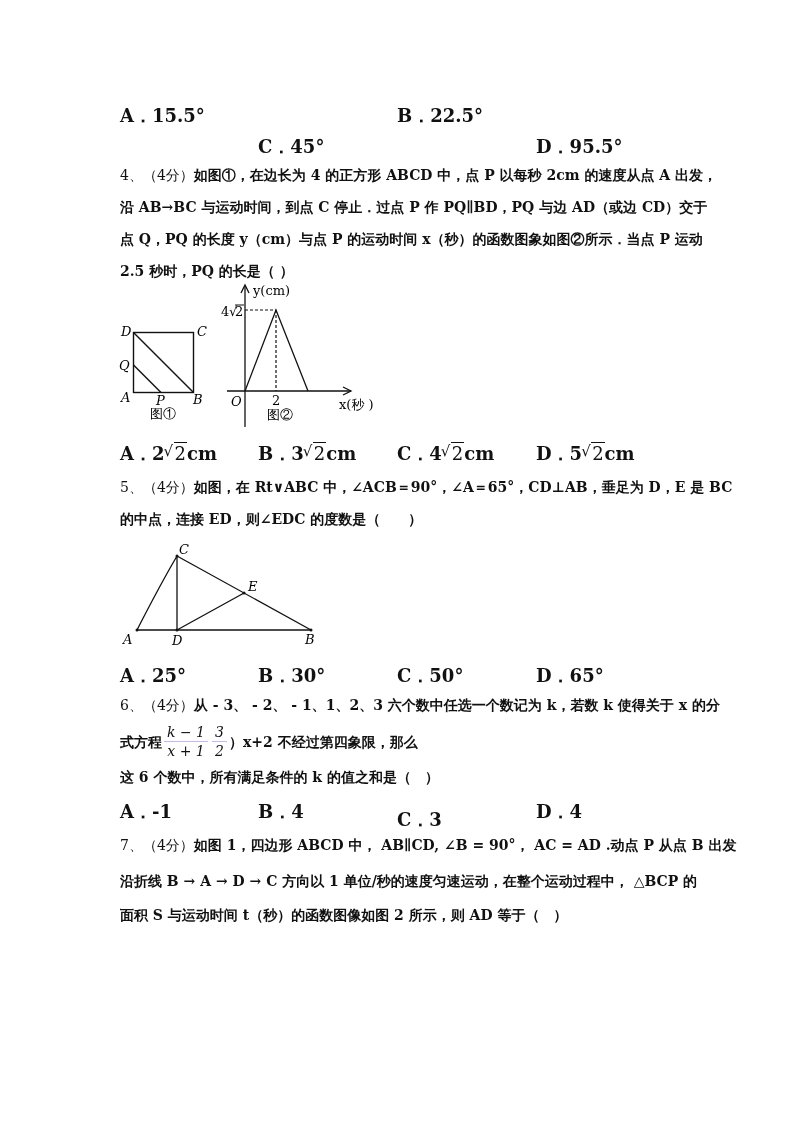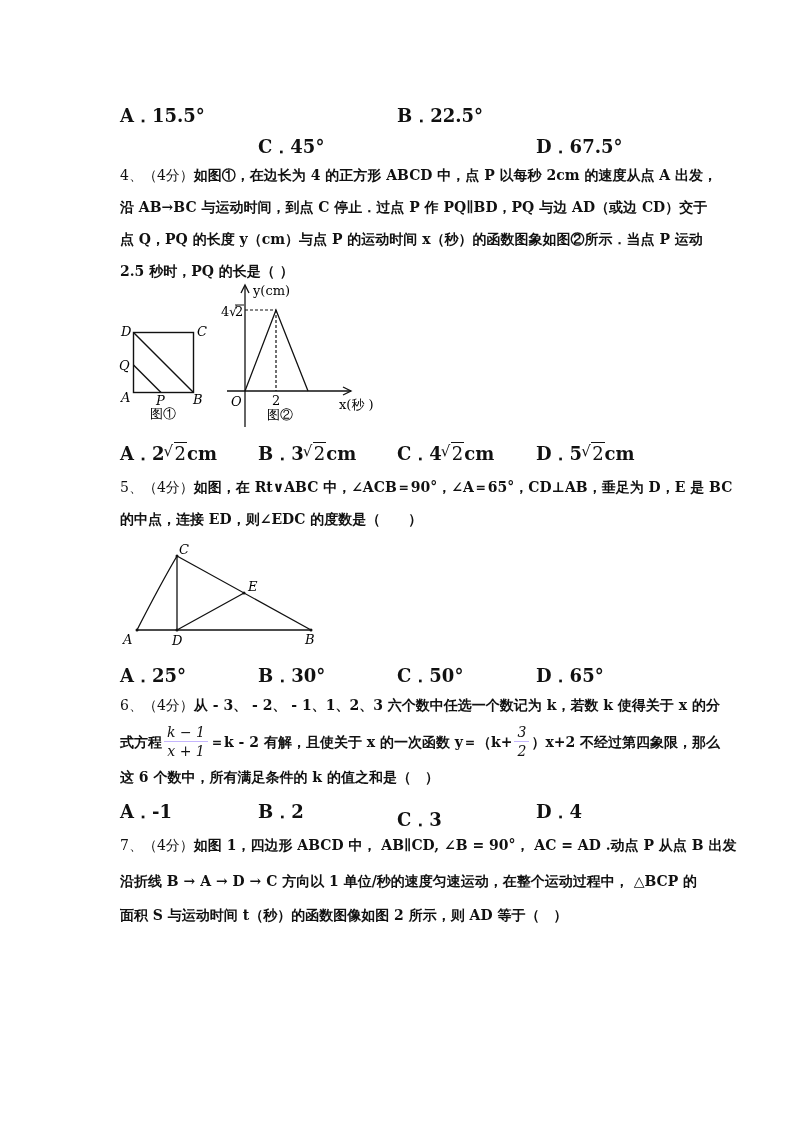--- a/index.html
+++ b/index.html
@@ -16,21 +16,21 @@
   .frac .num { display: block; border-bottom: 1px solid #c4b5fd; padding: 0 3px; line-height: 18px; }
   .frac .den { display: block; line-height: 18px; padding: 0 3px; }
   svg text { font-family: "DejaVu Serif", "Liberation Serif", serif; }
 </style>
 </head>
 <body>
 
 <div class="abs opt" style="left:120px; top:104px;">A．15.5°</div>
 <div class="abs opt" style="left:397px; top:104px;">B．22.5°</div>
 <div class="abs opt" style="left:258px; top:135px;">C．45°</div>
-<div class="abs opt" style="left:536px; top:135px;">D．67.5°</div>
+<div class="abs opt" style="left:536px; top:135px;">D．95.5°</div>
 
 <div>
   <div class="abs line" style="left:120px; top:166px;">
     <span class="qnum">4、（4分）</span><span>如图①，在边长为 4 的正方形 ABCD 中，点 P 以每秒 2cm 的速度从点 A 出发，</span>
   </div>
   <div class="abs line" style="left:120px; top:198px;">沿 AB→BC 与运动时间，到点 C 停止．过点 P 作 PQ∥BD，PQ 与边 AD（或边 CD）交于</div>
   <div class="abs line" style="left:120px; top:230px;">点 Q，PQ 的长度 y（cm）与点 P 的运动时间 x（秒）的函数图象如图②所示．当点 P 运动</div>
   <div class="abs line" style="left:120px; top:262px;">2.5 秒时，PQ 的长是（ ）</div>
 
   <svg class="abs" style="left:115px; top:320px;" width="100" height="100">
@@ -116,31 +116,30 @@
 <div>
   <div class="abs line" style="left:120px; top:696px;">
     <span class="qnum">6、（4分）</span><span>从 - 3、 - 2、 - 1、1、2、3 六个数中任选一个数记为 k，若数 k 使得关于 x 的分</span>
   </div>
   <div class="abs line" style="left:120px; top:723px; display:flex; align-items:center;">
     <span>式方程</span>
     <span class="frac">
       <span class="num">k − 1</span>
       <span class="den">x + 1</span>
     </span>
-    <span>＝k - 2 有解，且使关于 x 的一次函数 y＝（k+</span>
     <span class="frac">
       <span class="num">3</span>
       <span class="den">2</span>
     </span>
     <span>）x+2 不经过第四象限，那么</span>
   </div>
   <div class="abs line" style="left:120px; top:768px;">这 6 个数中，所有满足条件的 k 的值之和是（　）</div>
 
   <div class="abs opt" style="left:120px; top:800px;">A．-1</div>
-  <div class="abs opt" style="left:258px; top:800px;">B．2</div>
+  <div class="abs opt" style="left:258px; top:800px;">B．4</div>
   <div class="abs opt" style="left:397px; top:800px;margin-top:8px;">C．3</div>
   <div class="abs opt" style="left:536px; top:800px;">D．4</div>
 </div>
 
 <div>
   <div class="abs line" style="left:120px; top:836px;">
     <span class="qnum">7、（4分）</span><span>如图 1，四边形 ABCD 中， AB∥CD, ∠B = 90°， AC = AD .动点 P 从点 B 出发</span>
   </div>
   <div class="abs line" style="left:120px; top:872px;">沿折线 B → A → D → C 方向以 1 单位/秒的速度匀速运动，在整个运动过程中， △BCP 的</div>
   <div class="abs line" style="left:120px; top:906px;">面积 S 与运动时间 t（秒）的函数图像如图 2 所示，则 AD 等于（　）</div>

